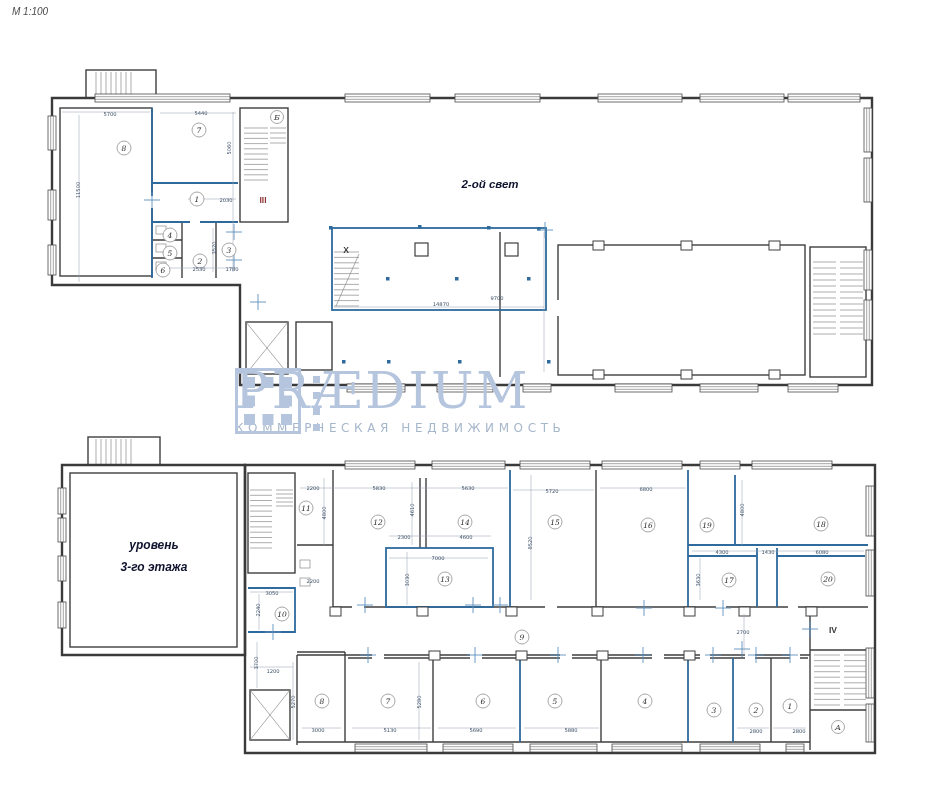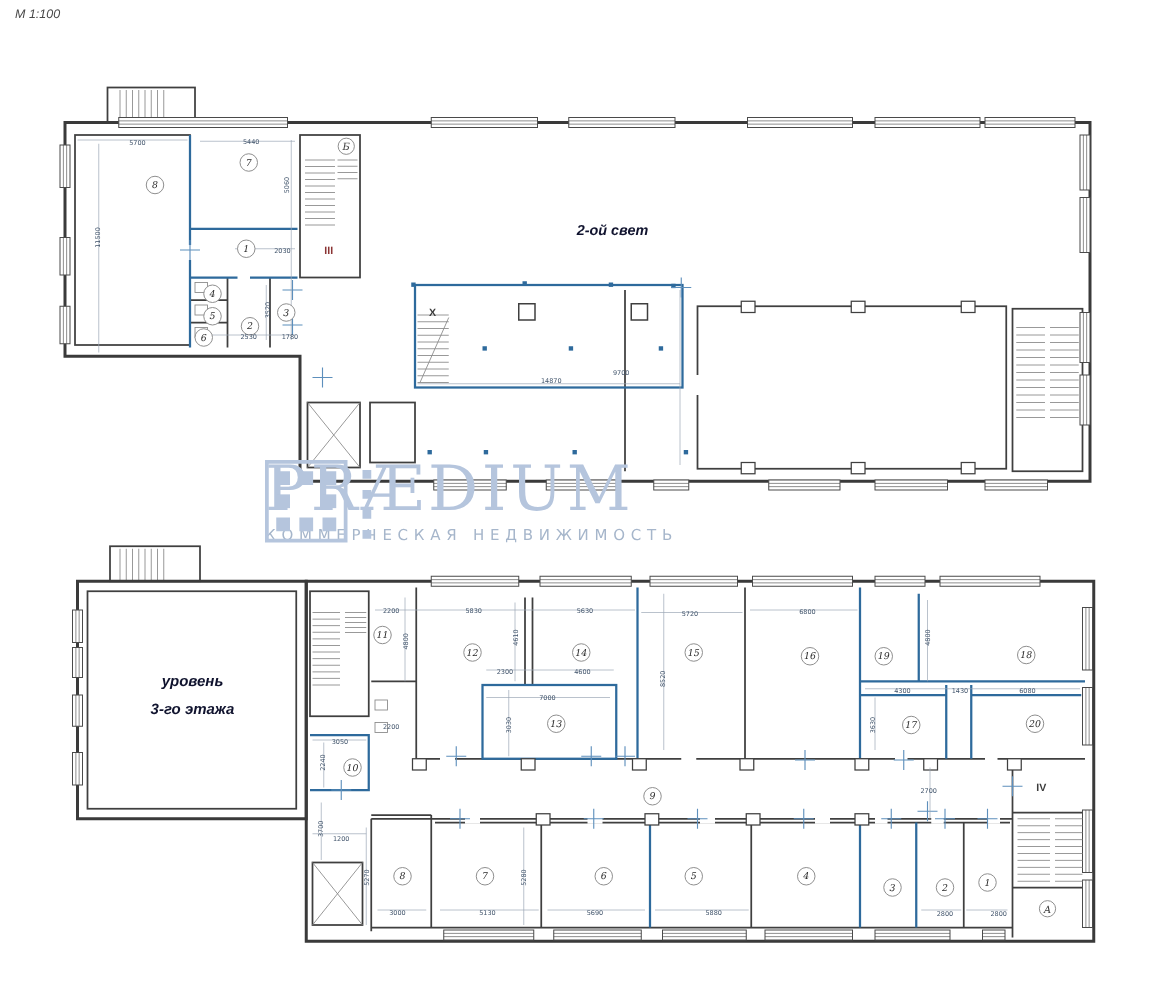--- a/index.html
+++ b/index.html
@@ -24,21 +24,21 @@
   .area-u{font:bold italic 11.5px "Liberation Sans",sans-serif;fill:#10132e;text-anchor:middle}
   .area-l{font:bold italic 12px "Liberation Sans",sans-serif;fill:#10132e;text-anchor:middle}
   .win-rect{fill:#fff;stroke:#4a4a4a;stroke-width:.8}
   .win-line{stroke:#4a4a4a;stroke-width:.5}
   .pil{fill:#fff;stroke:#3f3f3f;stroke-width:1}
   .tick{stroke:#5d8fbc;stroke-width:.9}
   .sq{fill:#2e6a9c}
   .bigsq{fill:#fff;stroke:#3f3f3f;stroke-width:1.2}
   .gap{fill:#fff;stroke:none}
   
-  .watermark{position:absolute;left:212px;top:368px;display:flex;gap:14px;align-items:flex-start;
+  .watermark{position:absolute;left:235px;top:368px;display:flex;gap:14px;align-items:flex-start;
              pointer-events:none}
   .wm-brand{font-family:"DejaVu Serif",serif;font-size:50px;line-height:.92;color:#b5c5dd;letter-spacing:3px}
   .wm-tagline{font-family:"DejaVu Sans",sans-serif;font-size:12px;letter-spacing:4.6px;color:#a6b6cb;margin-top:7px}
 </style>
 </head>
 <body>
 
 <div class="canvas">
 
   <div class="scale-note">М 1:100</div>

